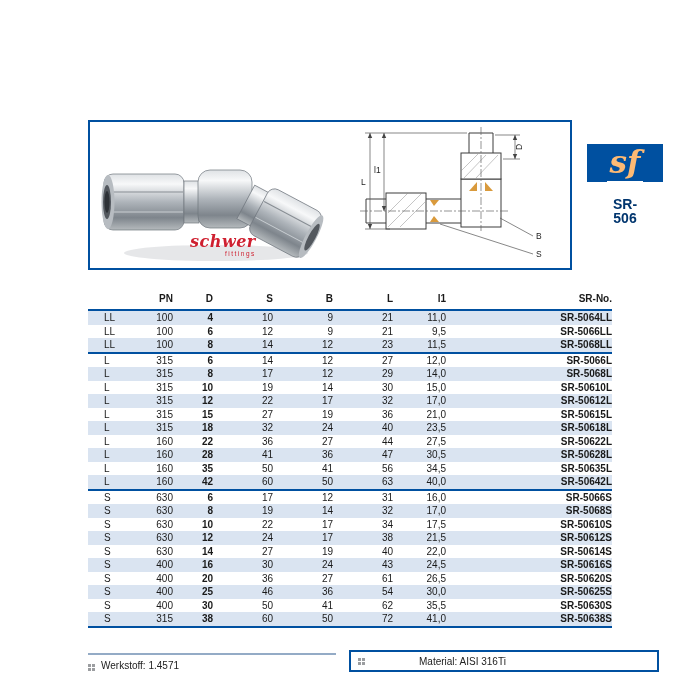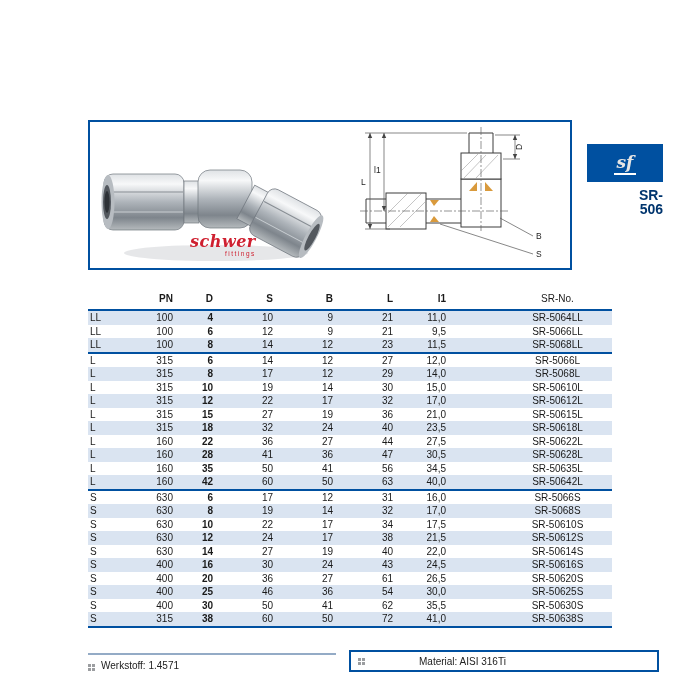--- a/index.html
+++ b/index.html
@@ -8,38 +8,38 @@
   
   .hero-box{position:absolute;left:88px;top:120px;width:480px;height:146px;border:2px solid #0050a0;background:#fff;}
   .photo-wrap{position:absolute;left:8px;top:2px;width:235px;height:142px;}
   .brand{position:absolute;left:48px;top:110px;color:#cf2030;line-height:1;}
   .brand-name{font-family:"DejaVu Serif",serif;font-style:italic;font-weight:bold;font-size:16px;letter-spacing:.5px;margin-left:44px;}
   .brand-sub{display:block;text-align:right;font-size:6.5px;letter-spacing:1.5px;margin-top:1px;}
   .drawing-wrap{position:absolute;left:260px;top:5px;width:210px;height:136px;}
 
   
   .series-tab{position:absolute;left:587px;top:144px;width:76px;text-align:center;}
-  .sf-logo{background:#0050a0;color:#e5e5e5;height:38px;display:flex;align-items:center;justify-content:center;
-           font-family:"DejaVu Serif",serif;font-style:italic;font-weight:bold;font-size:17px;}
+  .sf-logo{background:#0050a0;color:#fdba74;height:38px;display:flex;align-items:center;justify-content:center;
+           font-family:"DejaVu Serif",serif;font-style:italic;font-weight:bold;font-size:31px;}
   .sf-logo span{border-bottom:2px solid #fff;padding:0 3px 1px;}
-  .series-code{margin-top:6px;font-weight:bold;font-size:14px;line-height:14px;color:#00356e;text-align:right;}
+  .series-code{margin-top:15px;font-weight:bold;font-size:14px;line-height:14px;color:#00356e;}
 
   
   table.dims{position:absolute;left:88px;top:288px;width:524px;border-collapse:collapse;table-layout:fixed;font-size:10px;}
   .dims th,.dims td{box-sizing:border-box;}
   .dims th{font-weight:bold;height:22px;vertical-align:bottom;padding:0 0 5px 0;border-bottom:2px solid #0050a0;}
   .dims td{height:13.5px;line-height:13.5px;padding:0;white-space:nowrap;}
-  .dims .c0{width:30px;text-align:left;padding-left:2px;}
+  .dims .c0{width:30px;text-align:left;padding-left:16px;}
   .dims .c1{width:60px;text-align:right;padding-right:5px;}
   .dims .c2{width:40px;text-align:right;padding-right:5px;font-weight:bold;}
   .dims .c3{width:60px;text-align:right;padding-right:5px;}
   .dims .c4{width:60px;text-align:right;padding-right:5px;}
   .dims .c5{width:60px;text-align:right;padding-right:5px;}
   .dims .c6{width:50px;text-align:right;padding-right:2px;}
-  .dims .c7{text-align:center;padding-left:55px;font-weight:normal;}
+  .dims .c7{text-align:right;padding-left:55px;font-weight:bold;}
   .dims tr.shade td{background:#dae4f1;}
   .dims tr.group-end td{border-bottom:2px solid #0050a0;}
 
   
   .werkstoff{position:absolute;left:88px;top:653px;width:248px;border-top:2px solid #94abc6;padding-top:5px;
              font-size:10px;color:#222;display:flex;align-items:flex-end;}
   .material{position:absolute;left:349px;top:650px;width:310px;height:22px;border:2px solid #0050a0;box-sizing:border-box;
             font-size:10px;color:#222;display:flex;align-items:center;padding-left:7px;gap:48px;}
   .bullet{display:inline-block;width:7px;height:7px;margin-right:6px;flex:0 0 auto;
           background:linear-gradient(#fff,#fff) center/1px 7px no-repeat,

